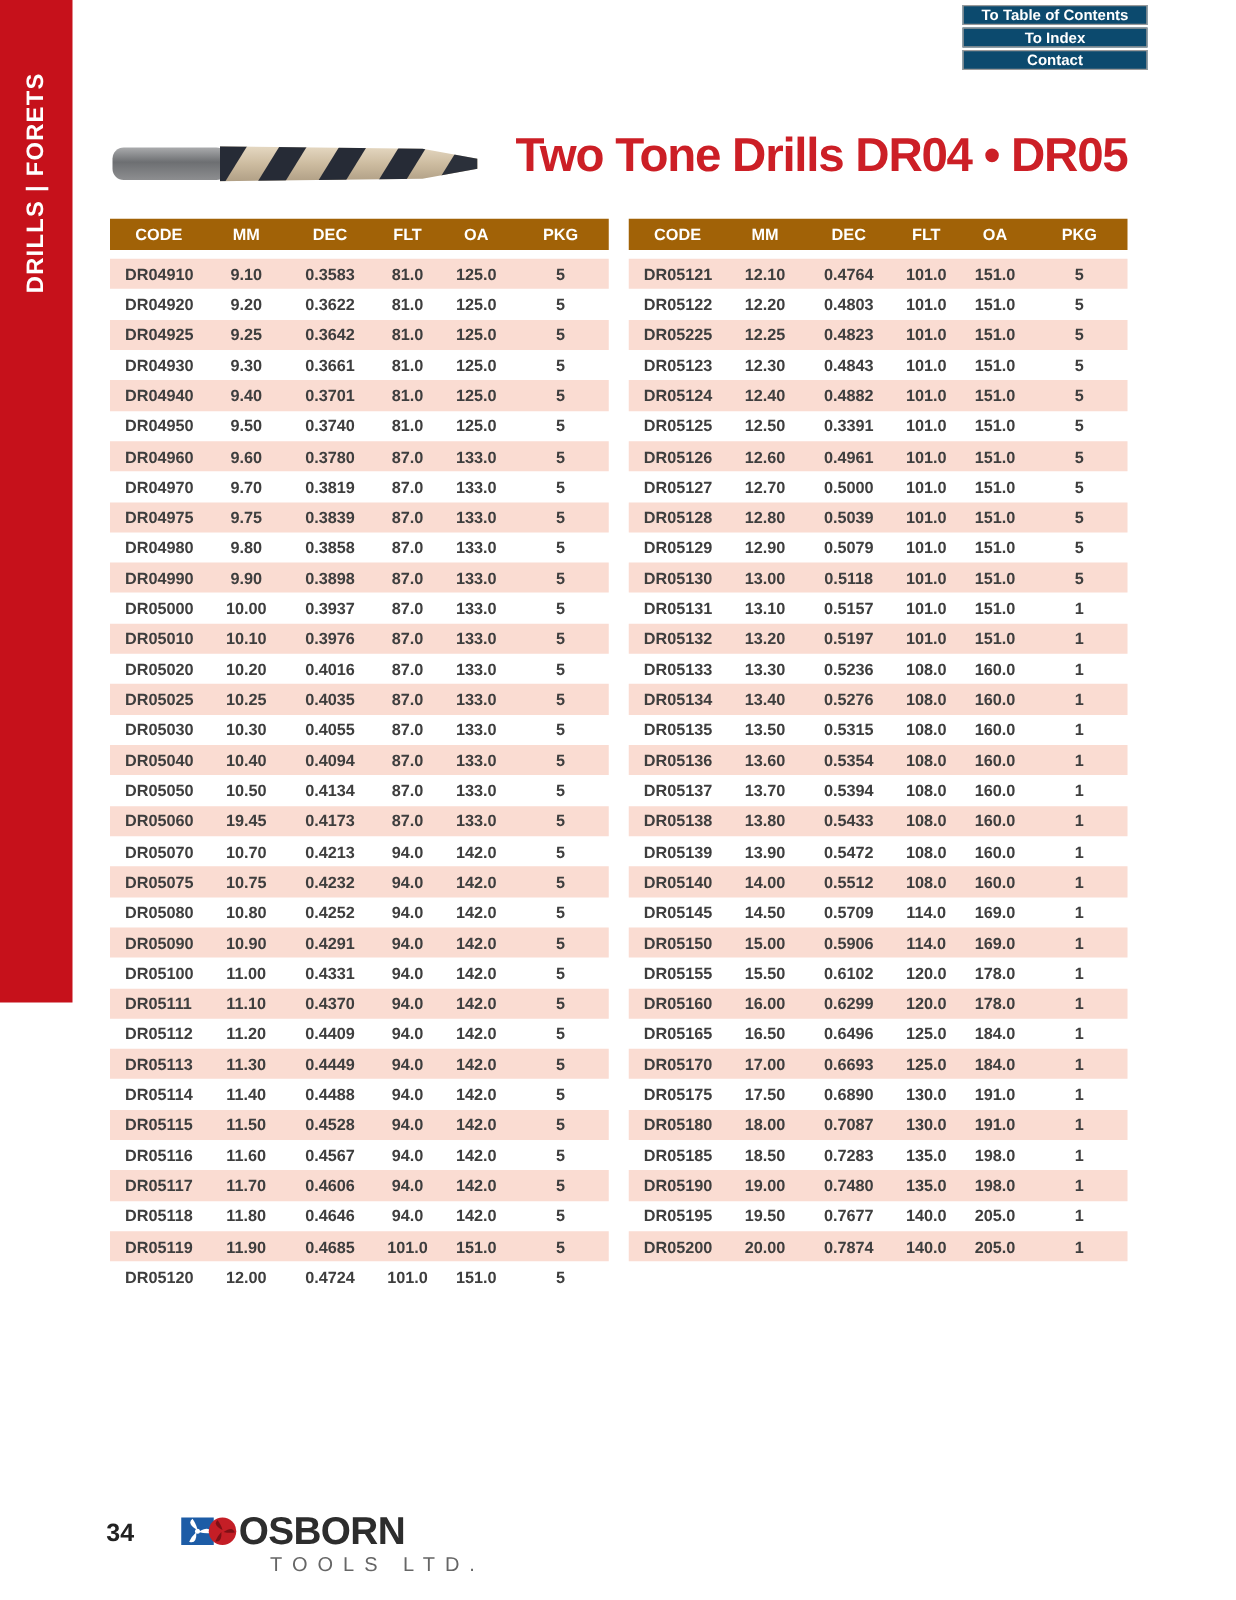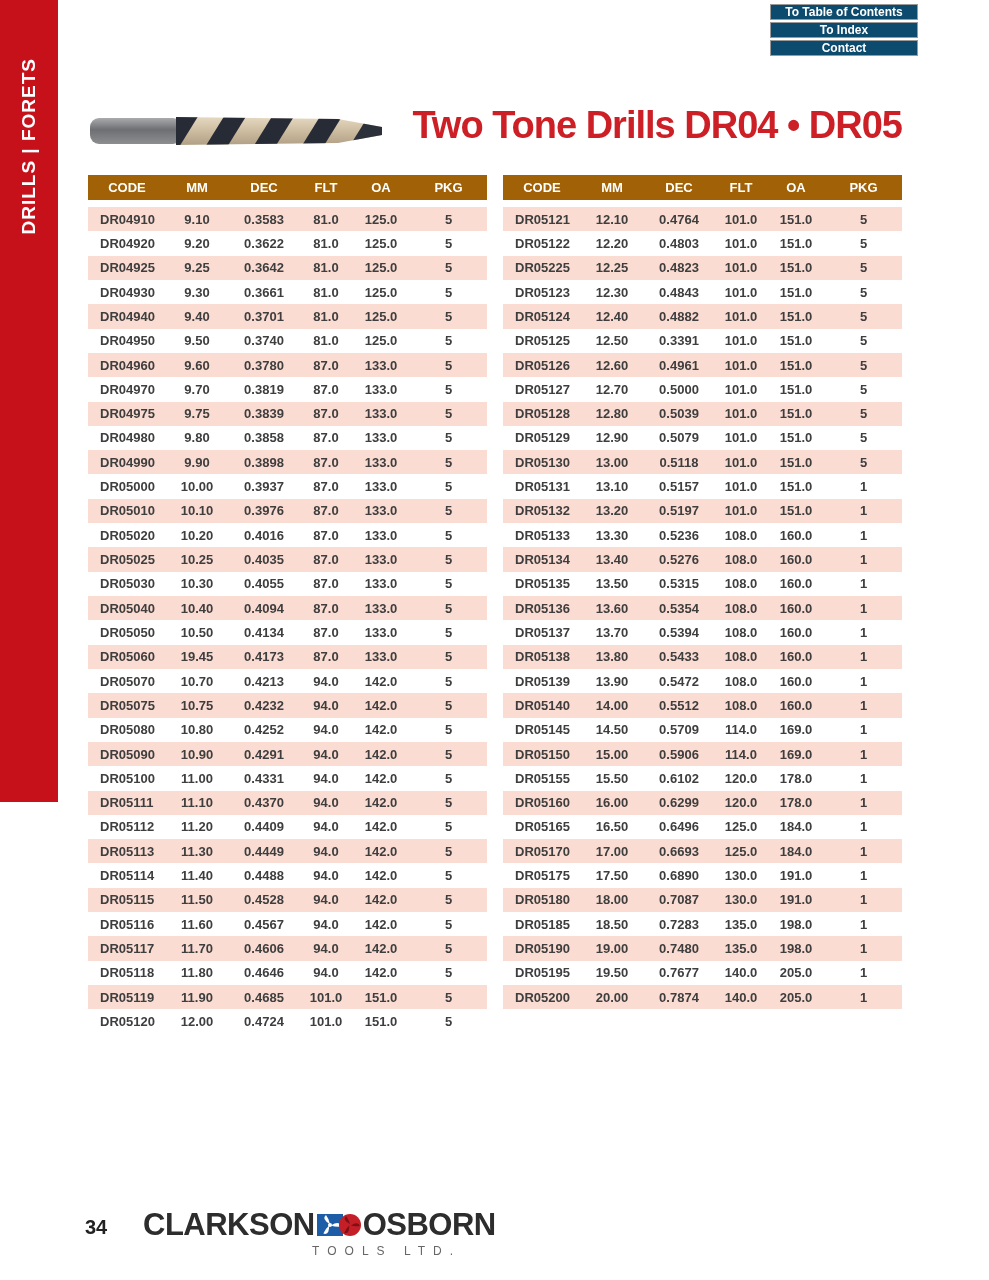--- a/index.html
+++ b/index.html
@@ -42,22 +42,22 @@
   .rows .tbl-row:nth-child(odd) { background:#fadcd2; }
   .c, .hc { text-align:center; }
   .c0 { width:78px; } .c1 { width:62px; } .c2 { width:72px; }
   .c3 { width:52px; } .c4 { width:58px; } .c5 { width:77px; }
   .c.c0 { text-align:left; padding-left:12px; }
   
   .page-num { position:absolute; left:85px; top:1216px; font-size:20px; font-weight:bold; color:#222; }
   .brand { position:absolute; left:143px; top:1208px; display:flex; align-items:center; }
   .brand-word { font-size:31px; font-weight:bold; color:#2d2d2d; letter-spacing:-0.5px; line-height:34px; }
   .brand-icon { width:46px; height:26px; margin:0 1px; }
-  .brand-sub { position:absolute; left:143px; top:1244px; width:318px; text-align:right;
-    font-size:12px; color:#666; letter-spacing:8px; }
+  .brand-sub { position:absolute; left:143px; top:1244px; width:318px; text-align:center;
+    font-size:16px; color:#666; letter-spacing:8px; }
 </style>
 </head>
 <body>
 
 <div class="page">
 
   <div class="sidebar">
     <div class="sidebar-label-wrap">
       <span>DRILLS | FORETS</span>
     </div>
@@ -655,21 +655,20 @@
           <div class="c c2">0.7874</div>
           <div class="c c3">140.0</div>
           <div class="c c4">205.0</div>
           <div class="c c5">1</div>
         </div>
       </div>
   </div>
 
   <div class="page-num">34</div>
   <div class="brand">
-    <span class="brand-word">CLARKSON</span>
     <svg class="brand-icon" viewBox="0 0 46 26">
       <rect x="1" y="2" width="26" height="22" fill="#1d5ca6"></rect>
       <g transform="translate(14,13)">
         <g fill="#ffffff">
           <path d="M0,-1 Q-9,-6 -4,-10 Q-1,-6 0,-1 Z"></path>
           <path d="M0,-1 Q-9,-6 -4,-10 Q-1,-6 0,-1 Z" transform="rotate(120)"></path>
           <path d="M0,-1 Q-9,-6 -4,-10 Q-1,-6 0,-1 Z" transform="rotate(240)"></path>
           <circle cx="0" cy="0" r="2"></circle>
         </g>
       </g>

